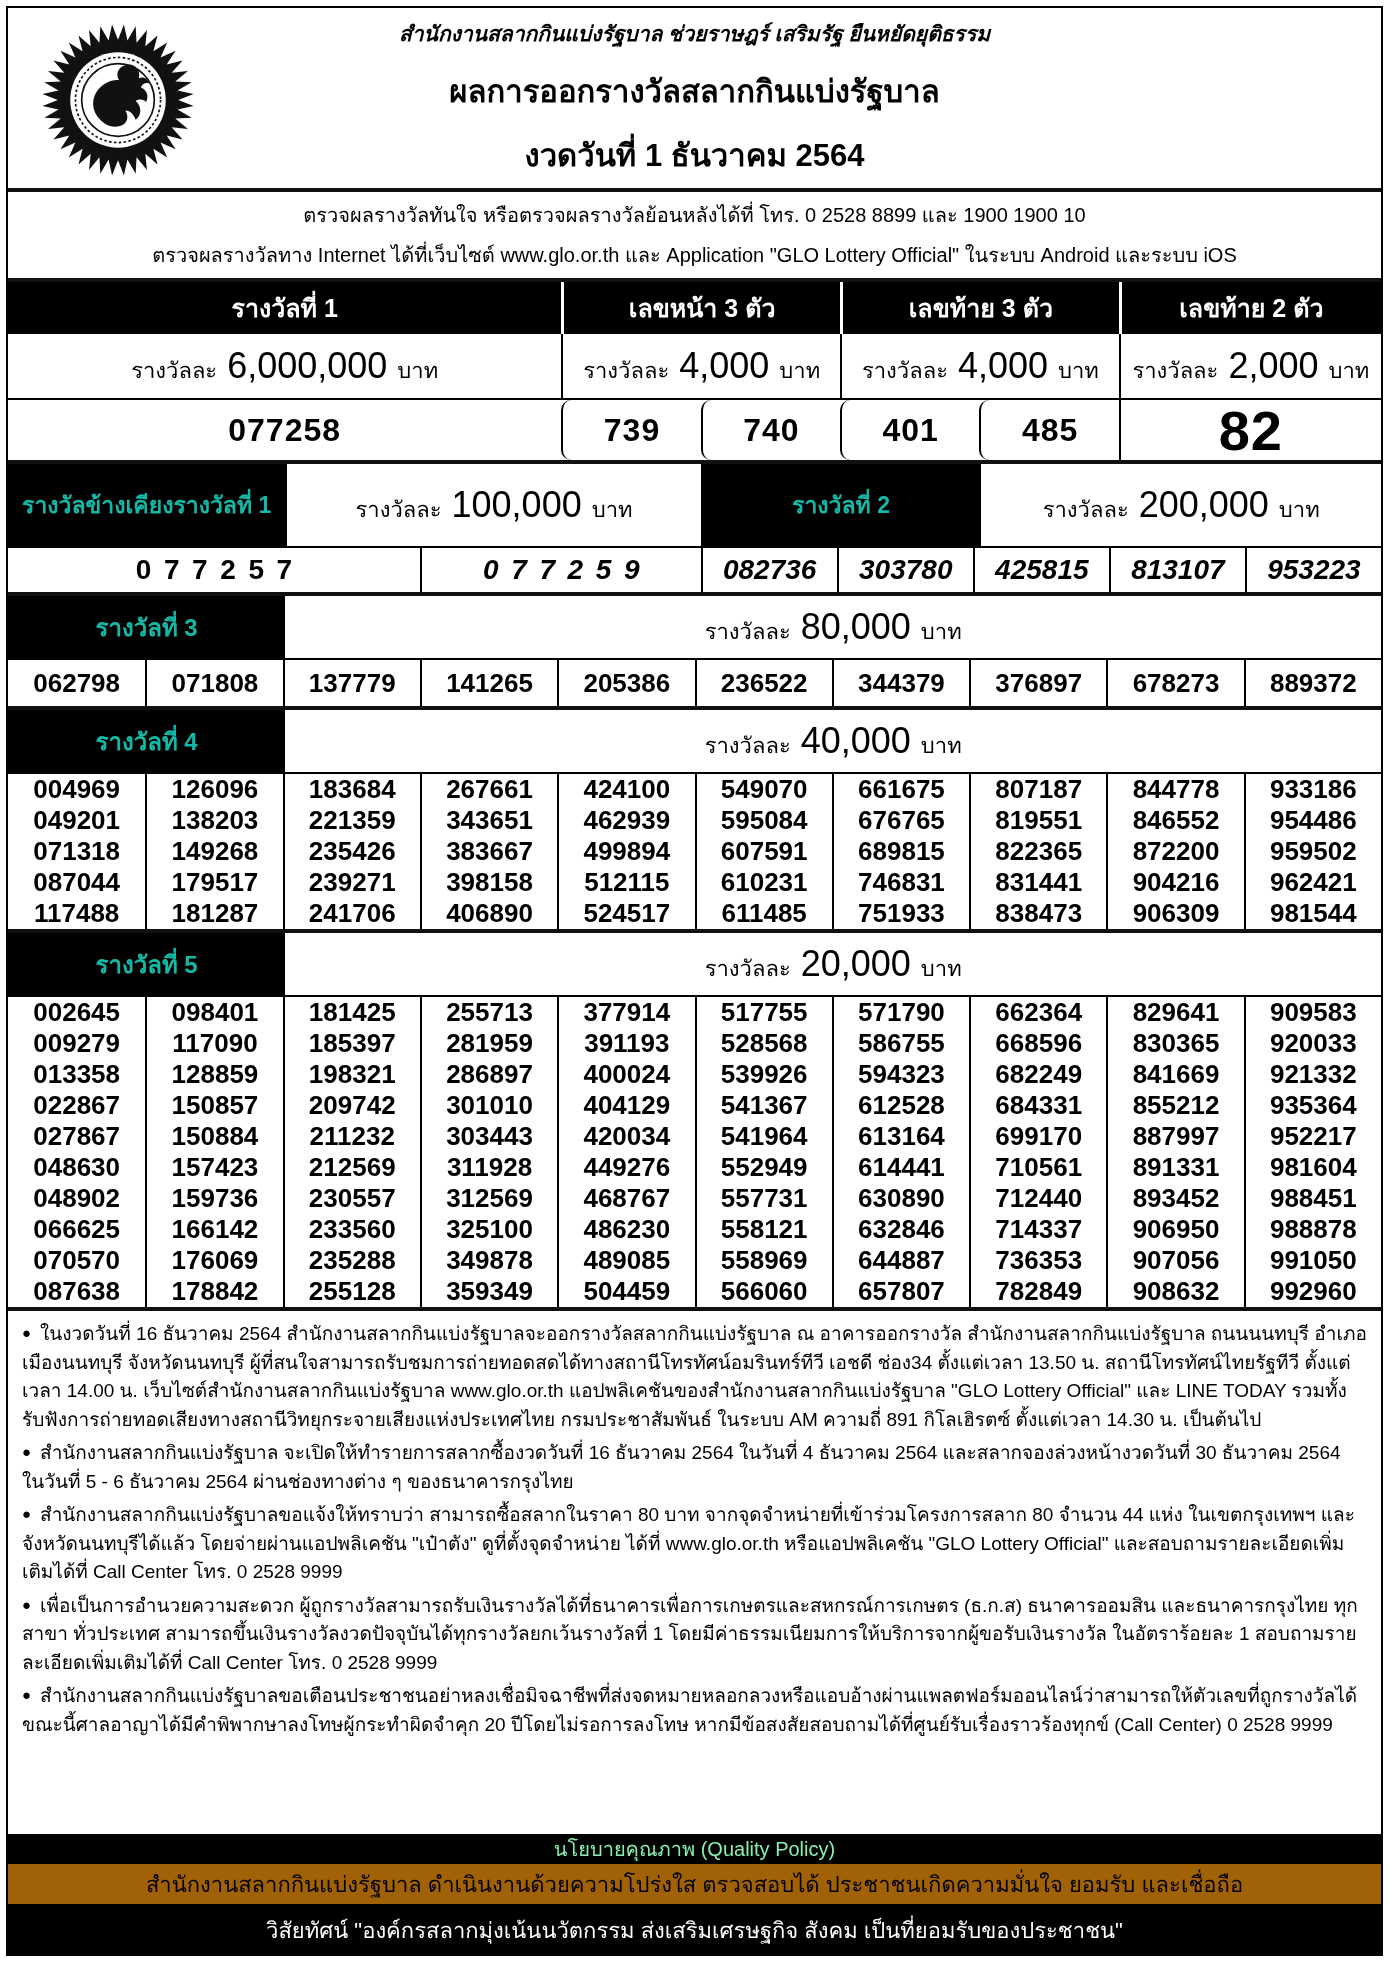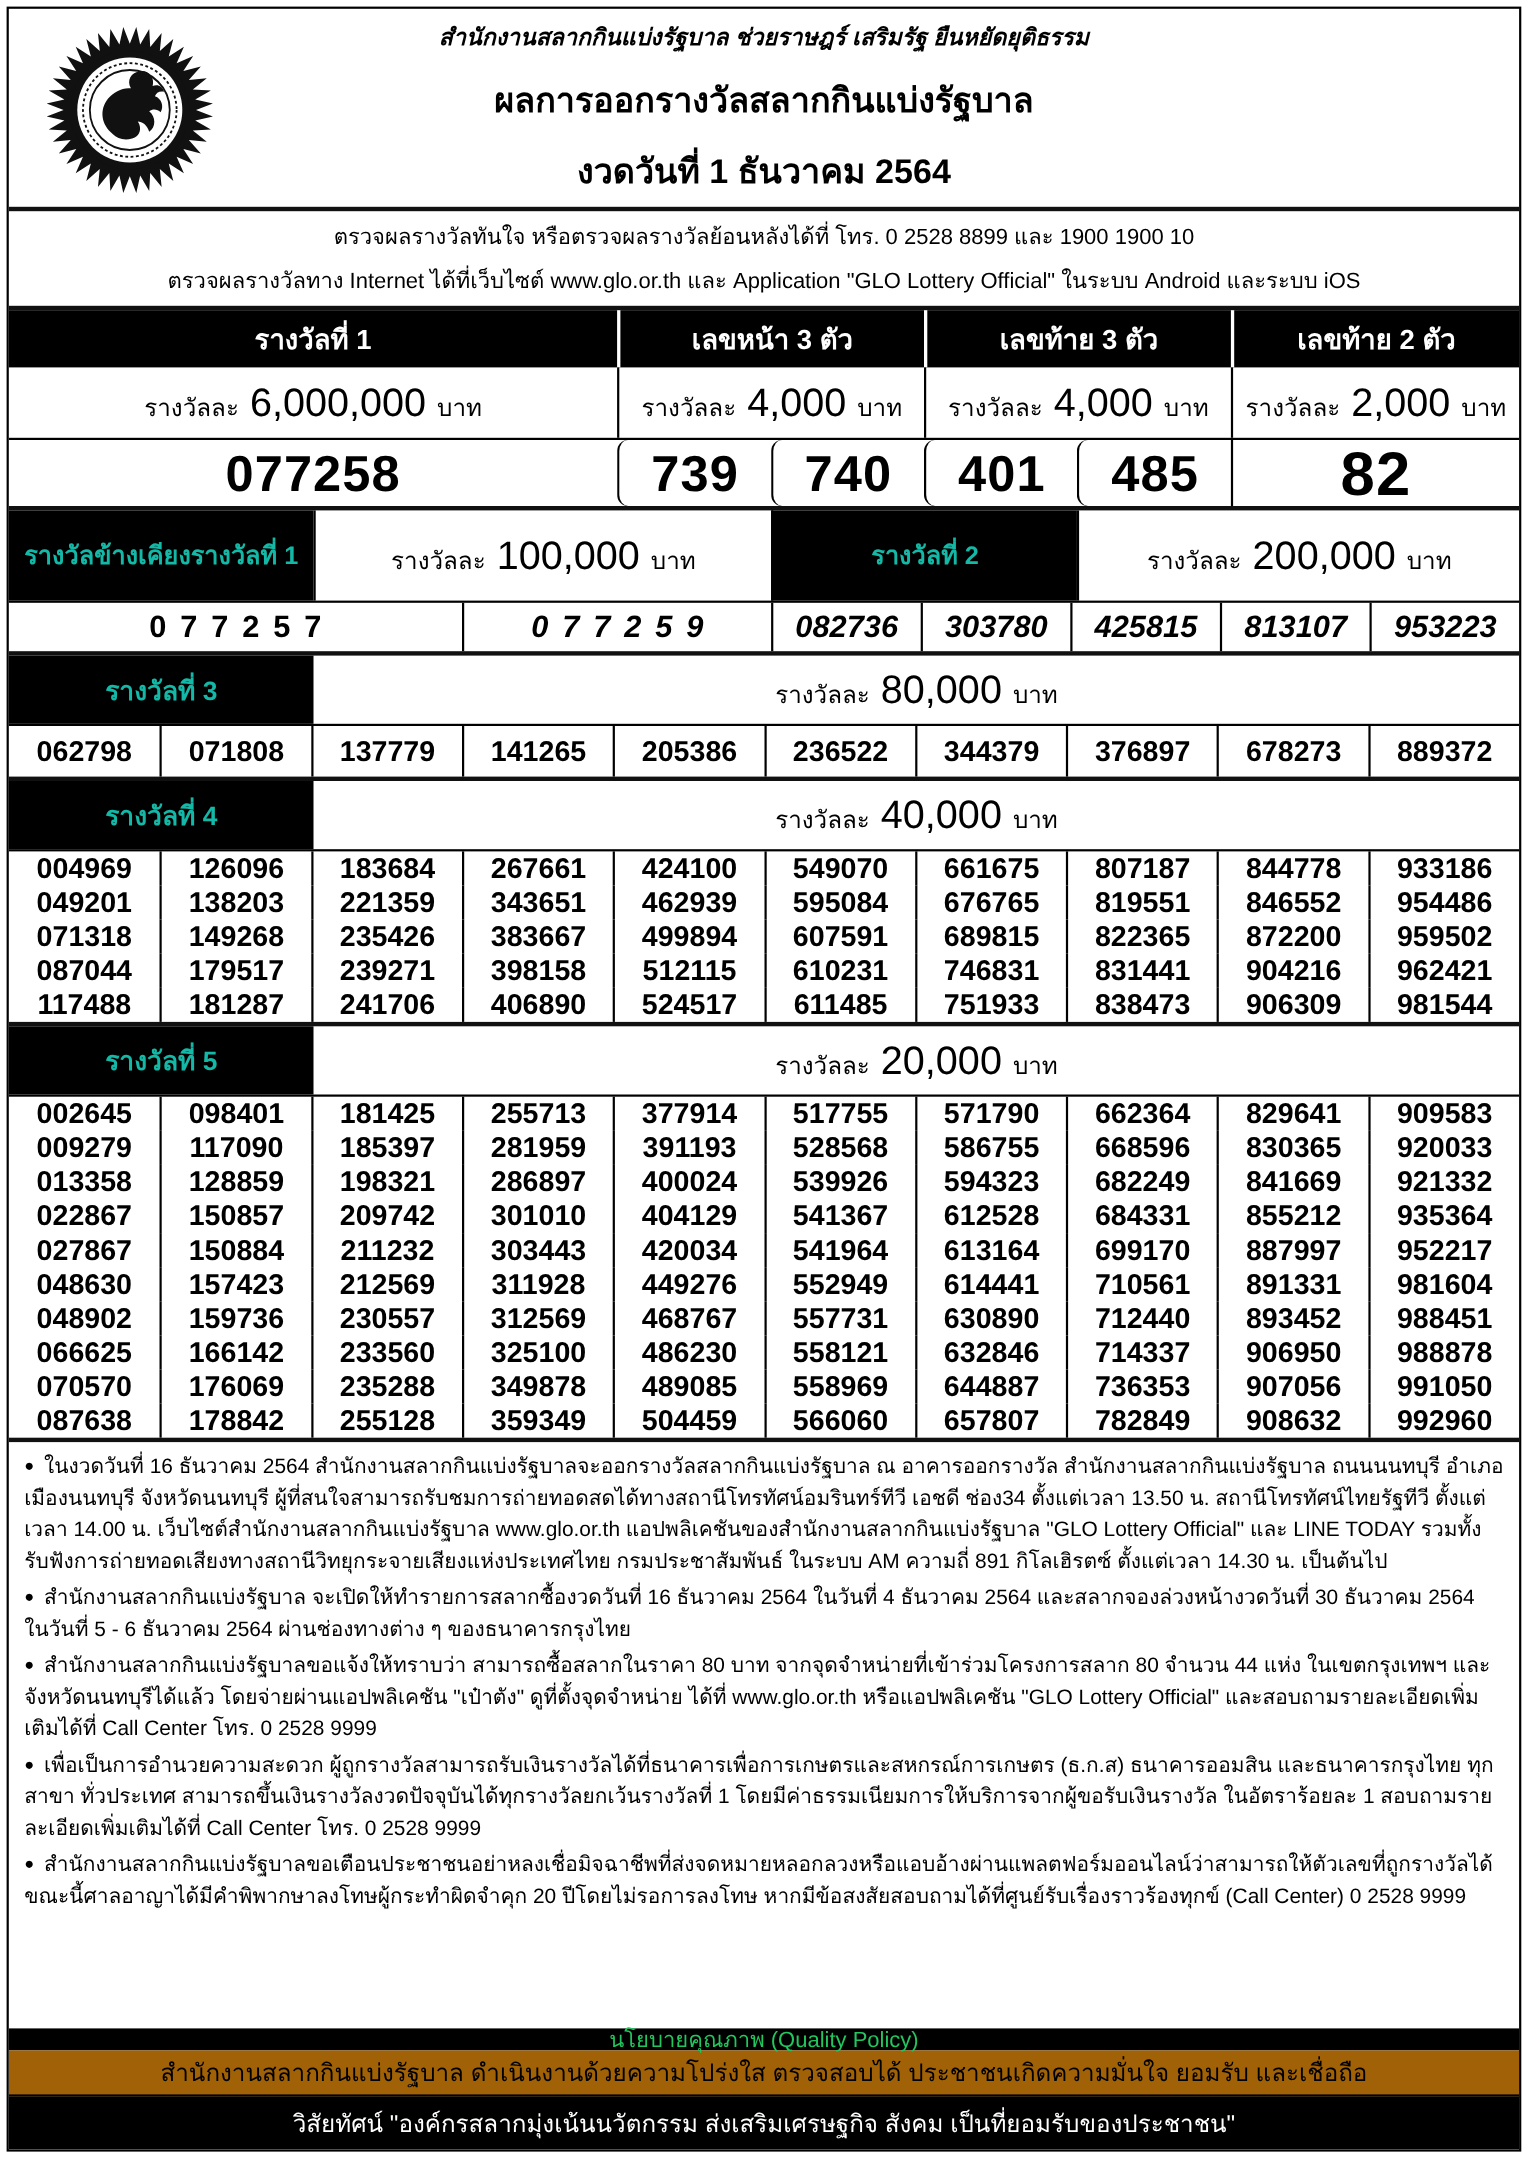--- a/index.html
+++ b/index.html
@@ -31,21 +31,21 @@
 
   
   .rowB { height:66px; border-bottom:2px solid #000; }
   .rowB .cell + .cell { border-left:2px solid #000; }
   .amt { display:flex; align-items:baseline; gap:10px; }
   .al { font-size:22px; }
   .av { font-size:36px; }
 
   
   .rowC { height:64px; border-bottom:4px solid #111; font-weight:bold; }
-  .rowC .cell { font-size:46px; letter-spacing:1px; }
+  .rowC .cell { font-size:32px; letter-spacing:1px; }
   .rowC .cell + .cell { border-left:2px solid #000; }
   .wC1{width:40.3%;} .wC2{width:10.15%;border-radius:10px;} .wC3{width:19.1%;}
   .big2 { font-size:56px !important; }
 
   
   .rowD { height:84px; border-bottom:2px solid #000; }
   .dblack { background:#000; color:#14b8a6; font-weight:bold; font-size:23px; }
   .wD1{width:20.2%;} .wD2{width:30.25%;} .wD3{width:20.3%;} .wD4{width:29.25%;}
   .rowD .cell + .cell { border-left:2px solid #000; }
 
@@ -71,21 +71,21 @@
   .gm { grid-auto-rows:31px; }
 
   
   .notes { flex:1 1 auto; padding:4px 14px 4px 14px; font-size:19px; line-height:1.5;
            overflow:hidden; }
   .note { margin:5px 0; text-align:left; }
   .note::before { content:"●"; font-size:15px; margin-right:9px; position:relative; top:-2px; }
 
   
   .bar { display:flex; align-items:center; justify-content:center; flex:none; }
-  .bar-b1 { height:20px; background:#000; color:#22c55e; font-size:20px; }
+  .bar-b1 { height:30px; background:#000; color:#86efac; font-size:20px; }
   .bar-w  { height:42px; background:#a16207; color:#000; font-size:22px; border-bottom:2px solid #000; }
   .bar-b2 { height:48px; background:#000; color:#fff; font-size:22px; }
 </style>
 </head>
 <body>
 
 <div class="page">
 
   <header class="hdr">
     <svg id="logo" class="hdr-logo" width="156" height="164" viewBox="0 0 150 158">

